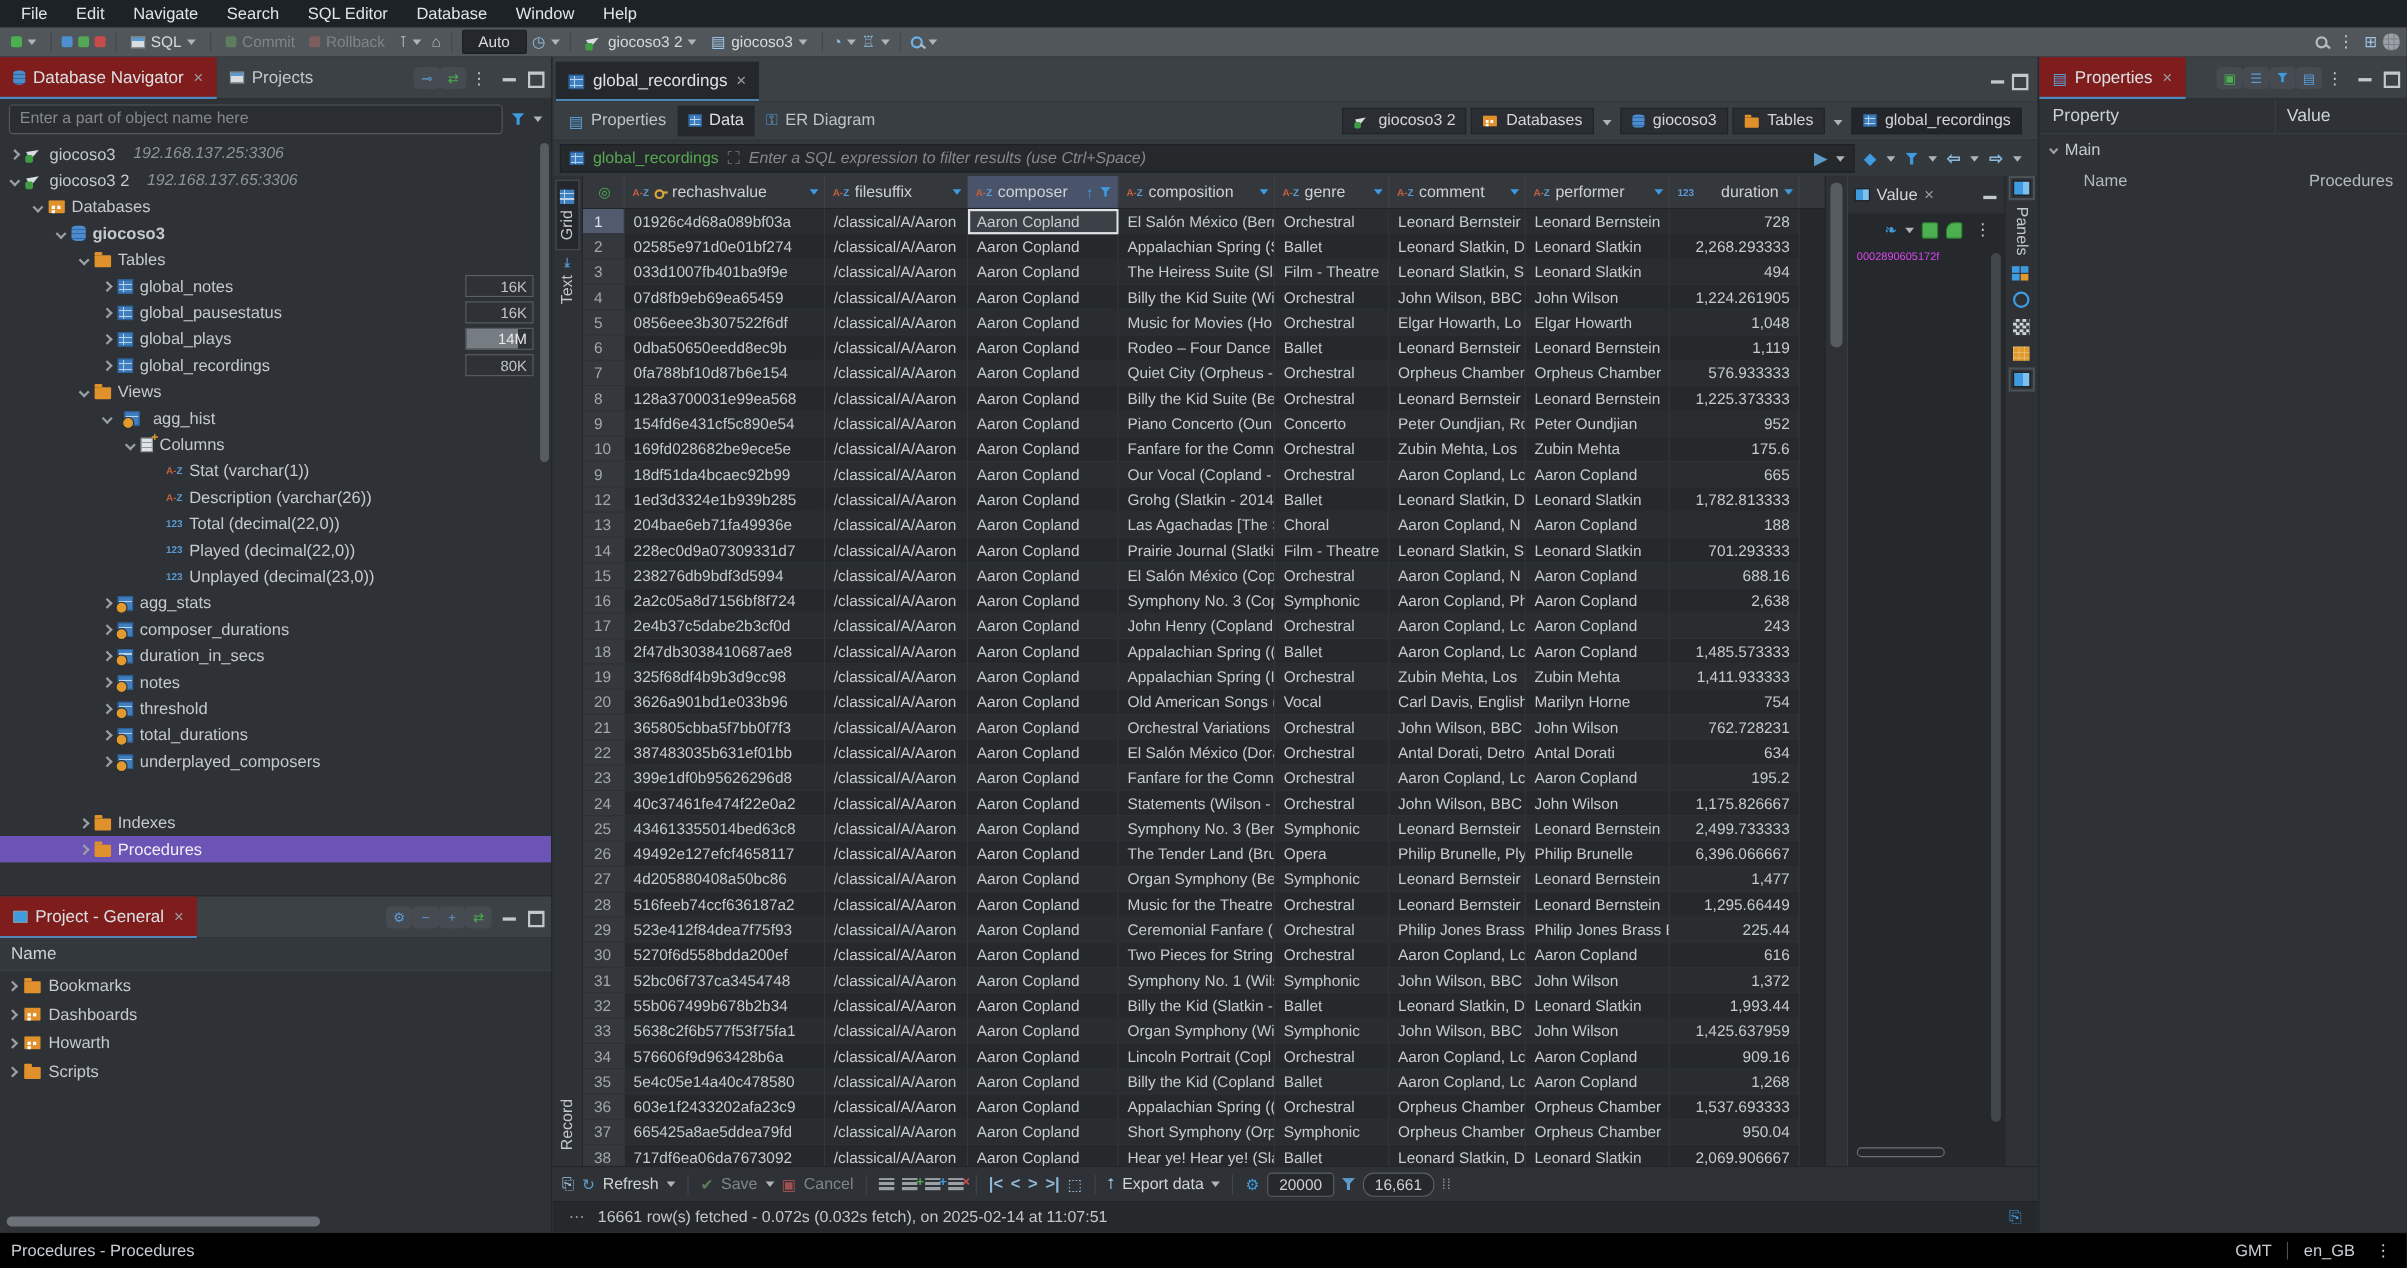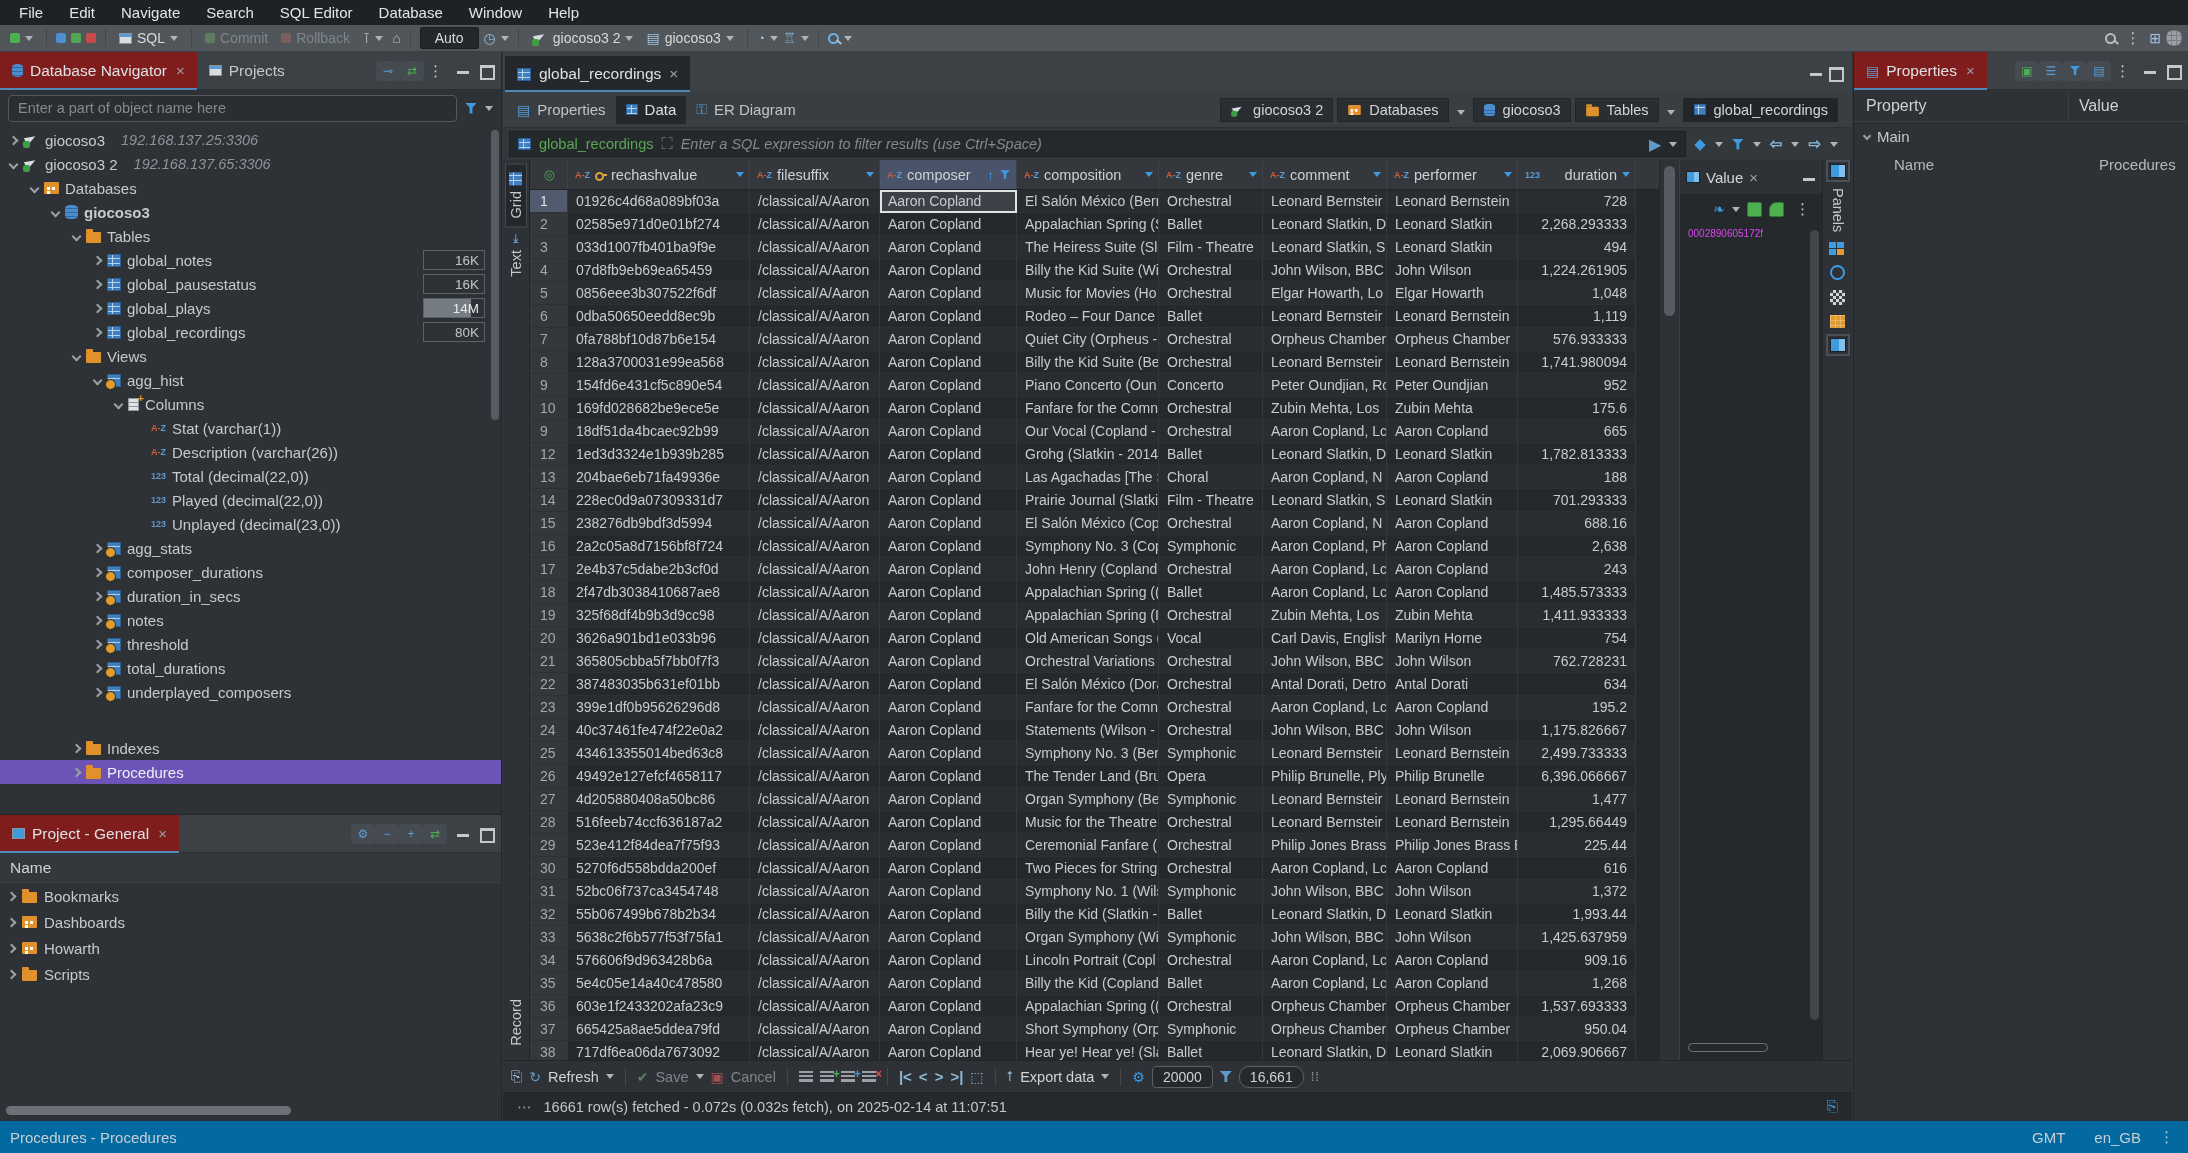--- a/index.html
+++ b/index.html
@@ -161,21 +161,21 @@
   .pgrid { width:15px; height:13px; background:#e09a2f; background-image:linear-gradient(#fff4 1px,transparent 1px),linear-gradient(90deg,#fff4 1px,transparent 1px); background-size:5px 5px; }
   .ppair { display:flex; flex-wrap:wrap; width:18px; gap:1px; }
   .ppair i { width:7px; height:6px; display:block; }
   
   #rtoolbar { height:32px; background:#2e3236; border-top:1px solid #22262a; display:flex; align-items:center; padding:0 8px; gap:7px; font-size:14.5px; }
   #rtoolbar .lbl { color:#cfd4d7; }
   #rtoolbar .dim { color:#7f868b; }
   .numbox { background:#26292c; border:1px solid #5a6064; border-radius:4px; padding:2px 10px; color:#ccd1d5; font-size:14px; }
   .grip { color:#8f969b; letter-spacing:1px; font-size:13px; }
   #statusline { height:28px; display:flex; align-items:center; gap:12px; padding:0 14px; background:#26292c; font-size:14.5px; color:#c2c7ca; border-top:1px solid #202428; }
-  #statusbar { position:absolute; left:0; right:0; bottom:0; height:33px; background:#0369a1; border-top:1px solid #2a2e31;
+  #statusbar { position:absolute; left:0; right:0; bottom:0; height:33px; background:#000000; border-top:1px solid #2a2e31;
     display:flex; align-items:center; padding:0 10px; font-size:15px; color:#c9ced2; }
   #statusbar .right { margin-left:auto; display:flex; align-items:center; gap:14px; }
   .navarrow { color:#8fb8d8; font-size:15px; font-weight:bold; }
   .rowicon { width:14px; height:11px; background:linear-gradient(#9aa0a5 2px, transparent 2px, transparent 4px, #9aa0a5 4px, #9aa0a5 6px, transparent 6px, transparent 8px, #9aa0a5 8px); position:relative; }
   .rowicon.add::after { content:"+"; color:#4caf50; position:absolute; right:-6px; top:-4px; font-weight:bold; font-size:12px; }
   .rowicon.del::after { content:"×"; color:#d05050; position:absolute; right:-6px; top:-4px; font-weight:bold; font-size:12px; }
   .rowicon.dup::after { content:"+"; color:#3f9be0; position:absolute; right:-6px; top:-4px; font-weight:bold; font-size:12px; }
 </style>
 </head>
 <body>
@@ -327,21 +327,21 @@
             <span class="chev closed"></span>
             <span class="ic i-table"></span>
             <span>global_recordings</span>
             <span class="badge">80K</span>
           </div>
           <div class="trow" style="padding-left: 73px;">
             <span class="chev open"></span>
             <span class="ic i-folder"></span>
             <span>Views</span>
           </div>
-          <div class="trow" style="padding-left: 94px;">
+          <div class="trow" style="padding-left: 94px; gap: 12px;">
             <span class="chev open"></span>
             <span class="ic i-view"></span>
             <span>agg_hist</span>
           </div>
           <div class="trow" style="padding-left: 115px;">
             <span class="chev open"></span>
             <span class="ic i-cols"></span>
             <span>Columns</span>
           </div>
           <div class="trow" style="padding-left: 136px;">
@@ -675,21 +675,21 @@
             </div>
             <div class="grow">
               <div class="gcell c0">8</div>
               <div class="gcell c1">128a3700031e99ea568</div>
               <div class="gcell c2">/classical/A/Aaron</div>
               <div class="gcell c3">Aaron Copland</div>
               <div class="gcell c4">Billy the Kid Suite (Ber</div>
               <div class="gcell c5">Orchestral</div>
               <div class="gcell c6">Leonard Bernsteir</div>
               <div class="gcell c7">Leonard Bernstein</div>
-              <div class="gcell c8">1,741.980094</div>
+              <div class="gcell c8">1,225.373333</div>
             </div>
             <div class="grow">
               <div class="gcell c0">9</div>
               <div class="gcell c1">154fd6e431cf5c890e54</div>
               <div class="gcell c2">/classical/A/Aaron</div>
               <div class="gcell c3">Aaron Copland</div>
               <div class="gcell c4">Piano Concerto (Oun</div>
               <div class="gcell c5">Concerto</div>
               <div class="gcell c6">Peter Oundjian, Rc</div>
               <div class="gcell c7">Peter Oundjian</div>

